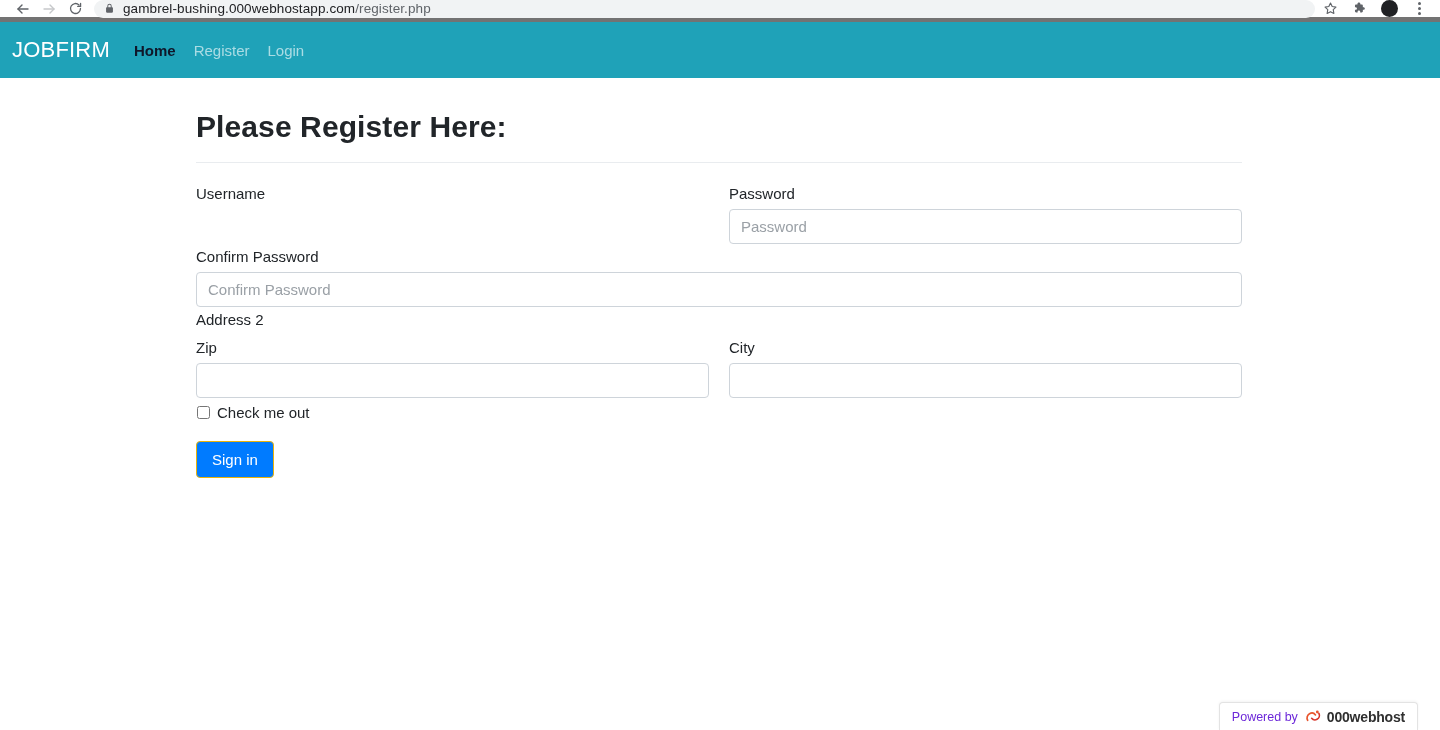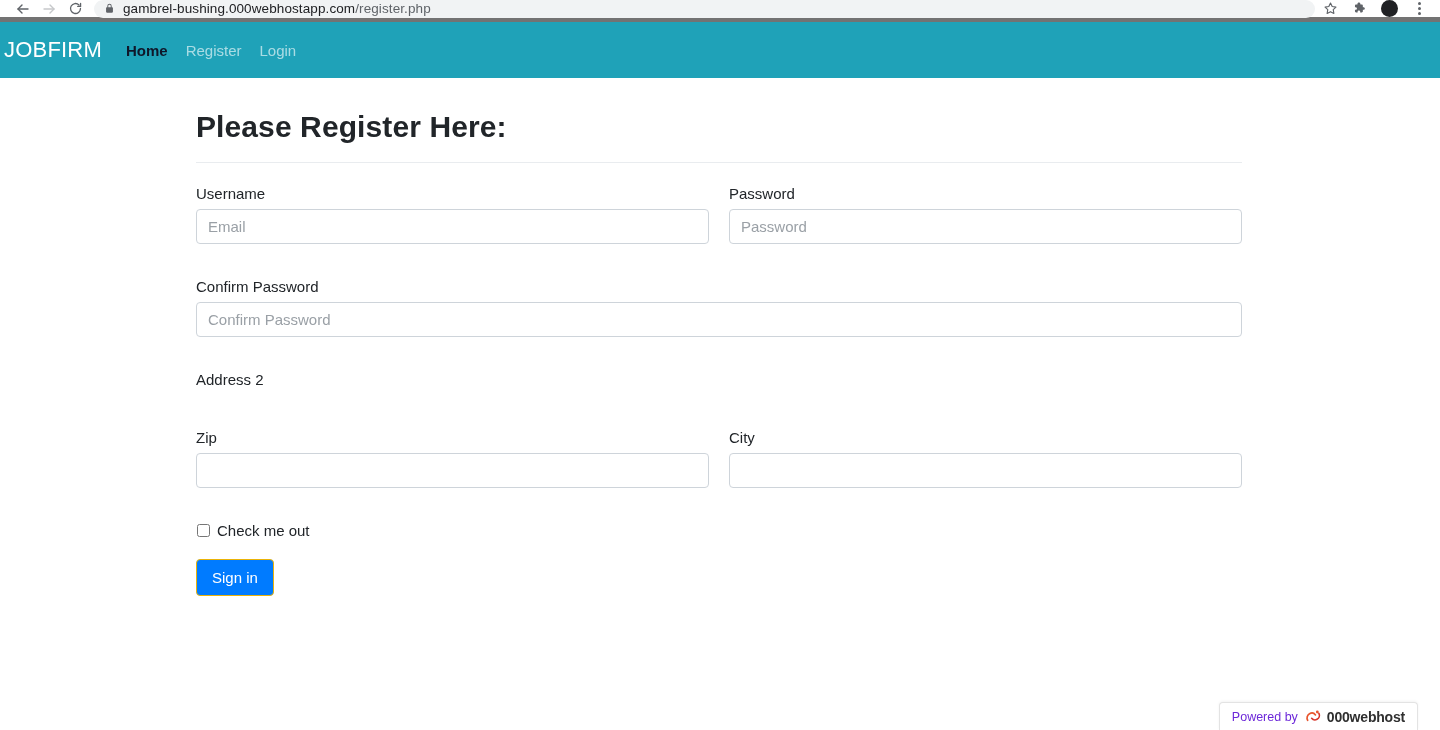--- a/index.html
+++ b/index.html
@@ -57,21 +57,21 @@
   .avatar-circle { width: 17px; height: 17px; border-radius: 50%; background: #202124; }
   .kebab { display:flex; flex-direction:column; gap:2px; align-items:center; }
   .kebab i { width:3px; height:3px; border-radius:50%; background:#5f6368; display:block; }
 
   
   .navbar {
     height: 56px;
     background: #1fa2b8;
     display: flex;
     align-items: center;
-    padding-left: 4px;
+    padding-left: 12px;
     color: #ffffff;
   }
   .brand {
     font-size: 22px;
     color: #ffffff;
     letter-spacing: 0.2px;
     margin-right: 24px;
     font-weight: 400;
   }
   .nav-links { display: flex; align-items: center; gap: 18px; }
@@ -93,21 +93,21 @@
     color: #212529;
     margin: 0 0 18px 0;
     letter-spacing: 0.1px;
   }
   .divider {
     border: 0;
     border-top: 1px solid #e9ecef;
     margin: 0 0 22px 0;
   }
 
-  .form-row { display: flex; gap: 20px; margin-bottom: 34px; }
+  .form-row { display: flex; gap: 20px; margin-bottom: 4px; }
   .form-group { display: flex; flex-direction: column; }
   .form-group.half { width: 517px; }
   .form-group.full { width: 1046px; }
 
   .form-label {
     font-size: 15px;
     color: #212529;
     margin-bottom: 6px;
     line-height: 1.2;
   }
@@ -232,21 +232,20 @@
 
 <div class="container">
   <h1 class="page-title">Please Register Here:</h1>
   <hr class="divider">
 
   <form>
 
     <div class="form-row">
       <div class="form-group half">
         <label class="form-label">Username</label>
-        <input class="form-control" type="text" placeholder="Email" style="">
       </div>
       <div class="form-group half">
         <label class="form-label">Password</label>
         <input class="form-control" type="text" placeholder="Password" style="">
       </div>
     </div>
 
     <div class="form-row">
       <div class="form-group full">
         <label class="form-label">Confirm Password</label>

